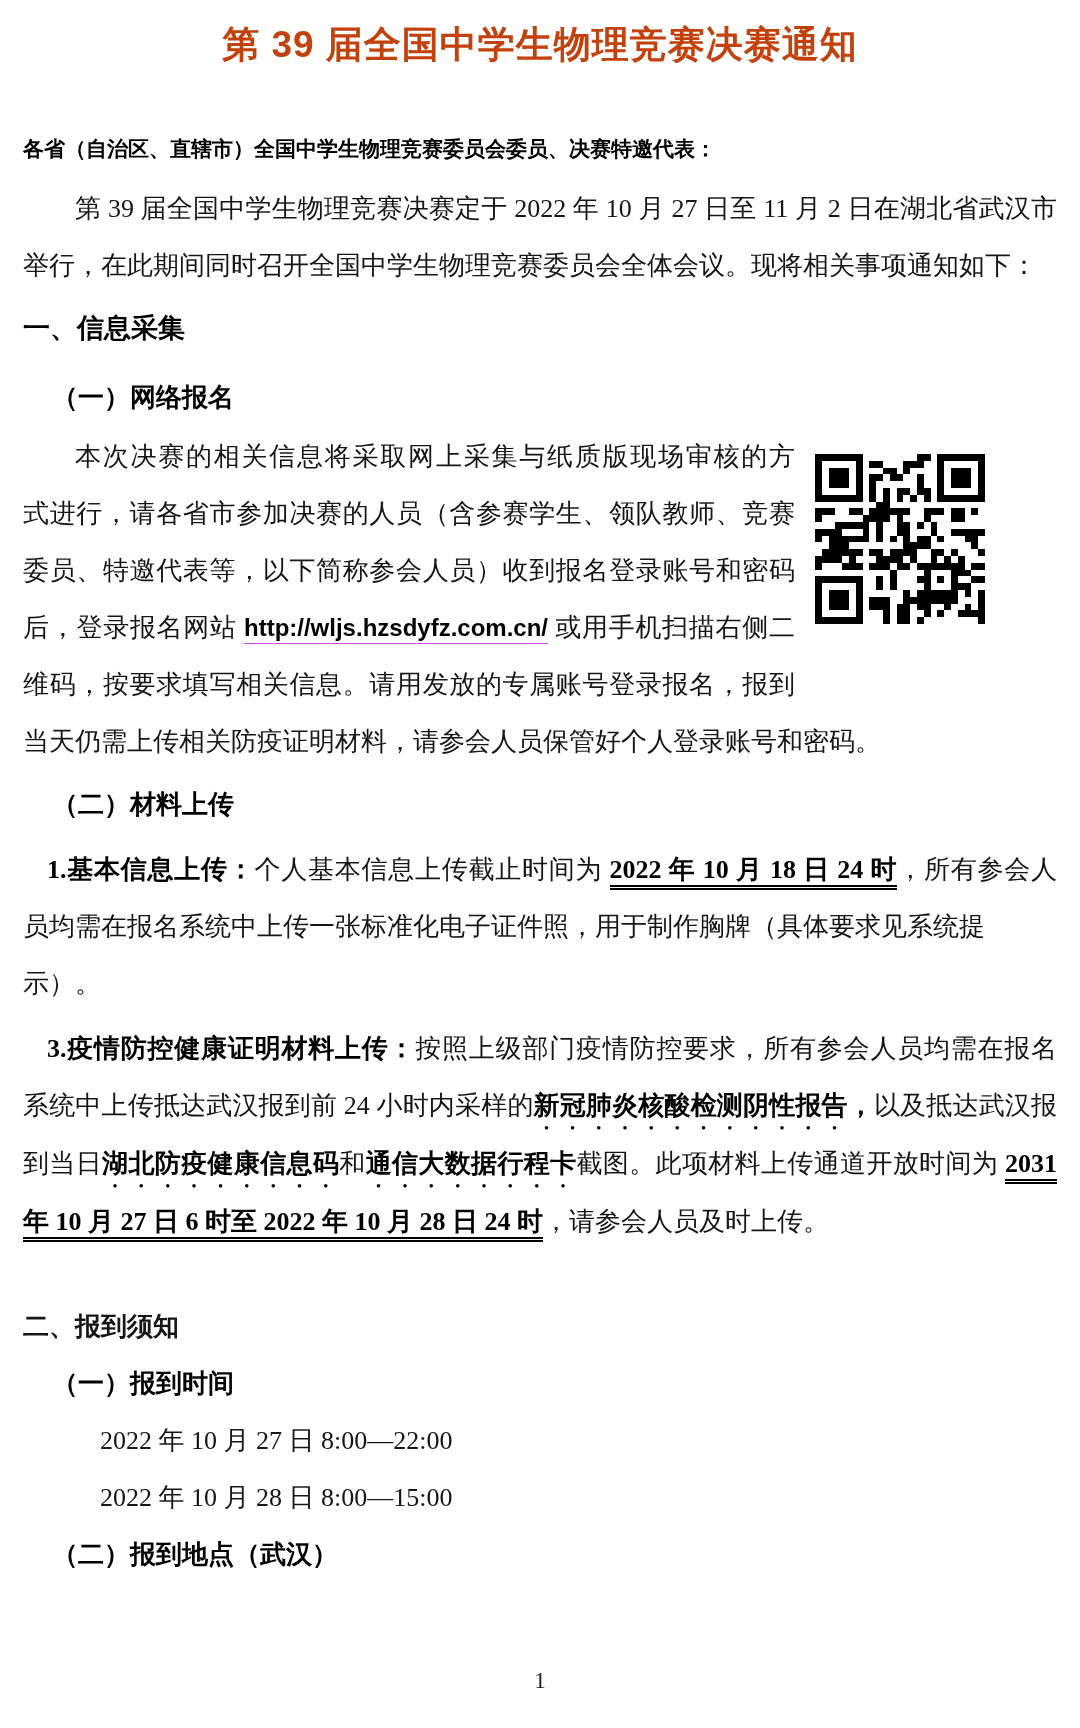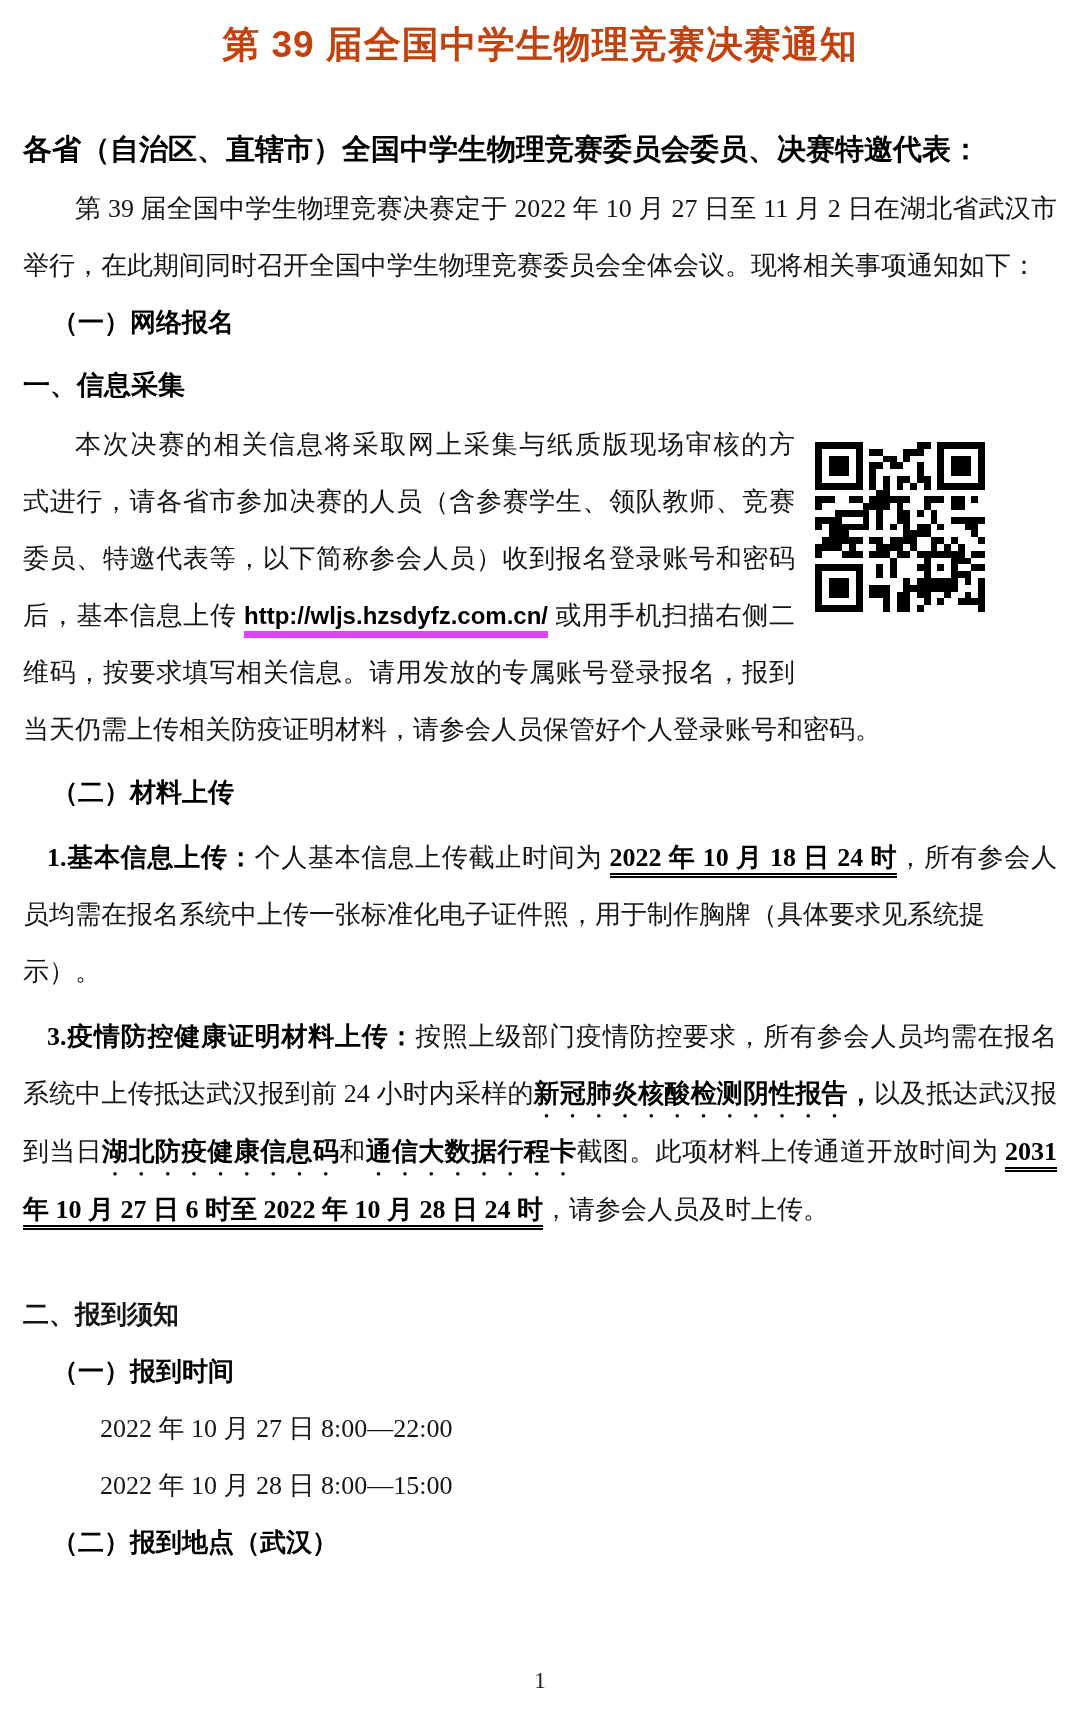--- a/index.html
+++ b/index.html
@@ -14,21 +14,21 @@
     margin-top:20px;text-align:center;font-size:37px;line-height:50px;font-weight:bold;
     font-family:"Liberation Sans","DejaVu Sans",sans-serif;letter-spacing:1px;color:#c2410c;
   }
   .blk{position:relative;}
   .line{font-size:26px;line-height:57px;color:#161616;}
   .jl{text-align:justify;text-align-last:justify;}
   .narrow{width:772px;}
   .salutation{margin-top:56px;}
   .salutation .line{
     font-family:"Liberation Sans","DejaVu Sans",sans-serif;font-weight:bold;
-    font-size:29px;line-height:46px;color:#000;
+    font-size:21px;line-height:46px;color:#000;
   }
   .para{margin-top:8px;}
   .para-narrow{margin-top:2px;position:relative;}
   .h1{margin-top:6px;}
   .h1 .line,.h2 .line{
     font-family:"Liberation Sans","DejaVu Sans",sans-serif;font-weight:bold;color:#000;
   }
   .h1 .line{font-size:27px;}
   .h2 .line{font-size:26px;padding-left:29px;}
   .h1-spaced{margin-top:48px;}
@@ -44,21 +44,21 @@
   }
   .s-bd{
     font-weight:bold;color:#000;
     text-emphasis:filled dot #000;
     -webkit-text-emphasis:filled dot #000;
     text-emphasis-position:under right;
     -webkit-text-emphasis-position:under right;
   }
   .s-url{
     font-family:"Liberation Sans","DejaVu Sans",sans-serif;font-weight:bold;
-    font-size:24px;border-bottom:7px solid #d946ef;padding-bottom:2px;color:#000;
+    font-size:24px;border-bottom:1px solid #d946ef;padding-bottom:2px;color:#000;
   }
   .qr-box{
     position:absolute;top:26px;right:72px;width:170px;height:170px;background:#fff;
   }
   .qr-box svg{width:170px;height:170px;display:block;shape-rendering:crispEdges;}
   .page-number{
     position:absolute;left:0;top:1648px;width:100%;text-align:center;
     font-size:23px;color:#222;
   }
 </style>
@@ -68,31 +68,31 @@
 <div class="page">
   <div class="doc-title">第 39 届全国中学生物理竞赛决赛通知</div>
   <div>
       <div class="blk salutation">
         <div class="line"><span class="s-hb">各省（自治区、直辖市）全国中学生物理竞赛委员会委员、决赛特邀代表：</span></div>
       </div>
       <div class="blk para">
         <div class="line jl" style="text-indent: 52px;"><span class="s-n">第 39 届全国中学生物理竞赛决赛定于 2022 年 10 月 27 日至 11 月 2 日在湖北省武汉市</span></div>
         <div class="line"><span class="s-n">举行，在此期间同时召开全国中学生物理竞赛委员会全体会议。现将相关事项通知如下：</span></div>
       </div>
+      <div class="blk h1">
+        <div class="line"><span class="s-hb">一、信息采集</span></div>
+      </div>
       <div class="blk h2">
         <div class="line"><span class="s-hb">（一）网络报名</span></div>
-      </div>
-      <div class="blk h1">
-        <div class="line"><span class="s-hb">一、信息采集</span></div>
       </div>
       <div class="blk para-narrow">
         <div class="line jl narrow" style="text-indent: 52px;"><span class="s-n">本次决赛的相关信息将采取网上采集与纸质版现场审核的方</span></div>
         <div class="line jl narrow"><span class="s-n">式进行，请各省市参加决赛的人员（含参赛学生、领队教师、竞赛</span></div>
         <div class="line jl narrow"><span class="s-n">委员、特邀代表等，以下简称参会人员）收到报名登录账号和密码</span></div>
-        <div class="line jl narrow"><span class="s-n">后，基本信息上传 </span><span class="s-url">http://wljs.hzsdyfz.com.cn/</span><span class="s-n"> 或用手机扫描右侧二</span></div>
+        <div class="line jl narrow"><span class="s-n">后，登录报名网站 </span><span class="s-url">http://wljs.hzsdyfz.com.cn/</span><span class="s-n"> 或用手机扫描右侧二</span></div>
         <div class="line jl narrow"><span class="s-n">维码，按要求填写相关信息。请用发放的专属账号登录报名，报到</span></div>
         <div class="line"><span class="s-n">当天仍需上传相关防疫证明材料，请参会人员保管好个人登录账号和密码。</span></div>
         <div class="qr-box">
           <svg viewBox="0 0 25 25" xmlns="http://www.w3.org/2000/svg">
             <g fill="#000">
               <rect x="0" y="0" width="1" height="1"></rect>
               <rect x="1" y="0" width="1" height="1"></rect>
               <rect x="2" y="0" width="1" height="1"></rect>
               <rect x="3" y="0" width="1" height="1"></rect>
               <rect x="4" y="0" width="1" height="1"></rect>

